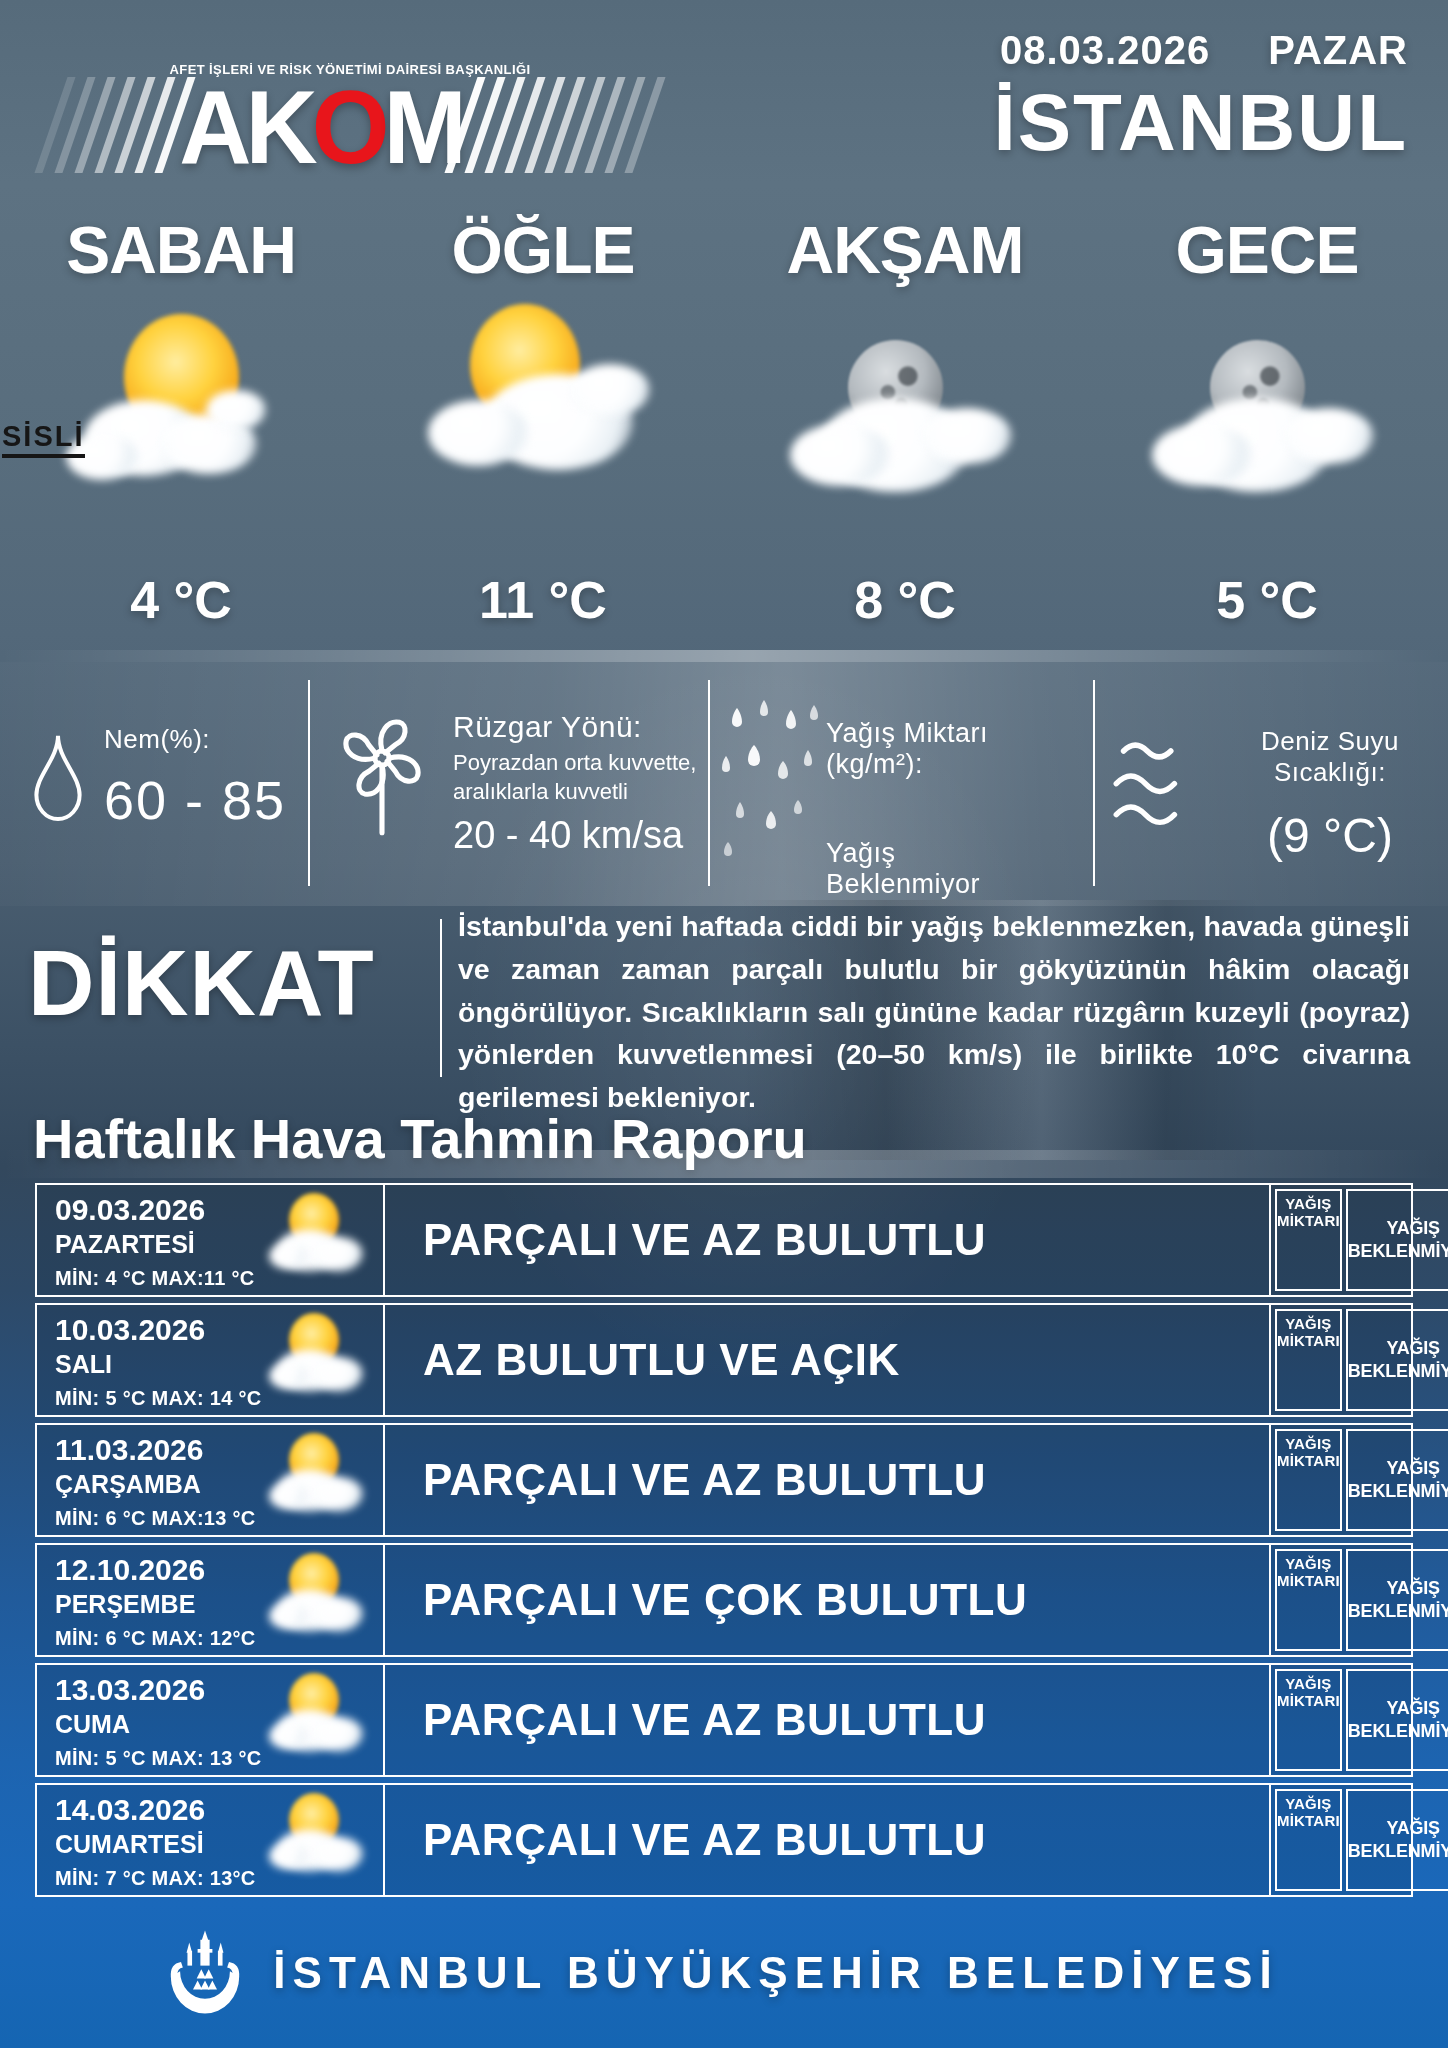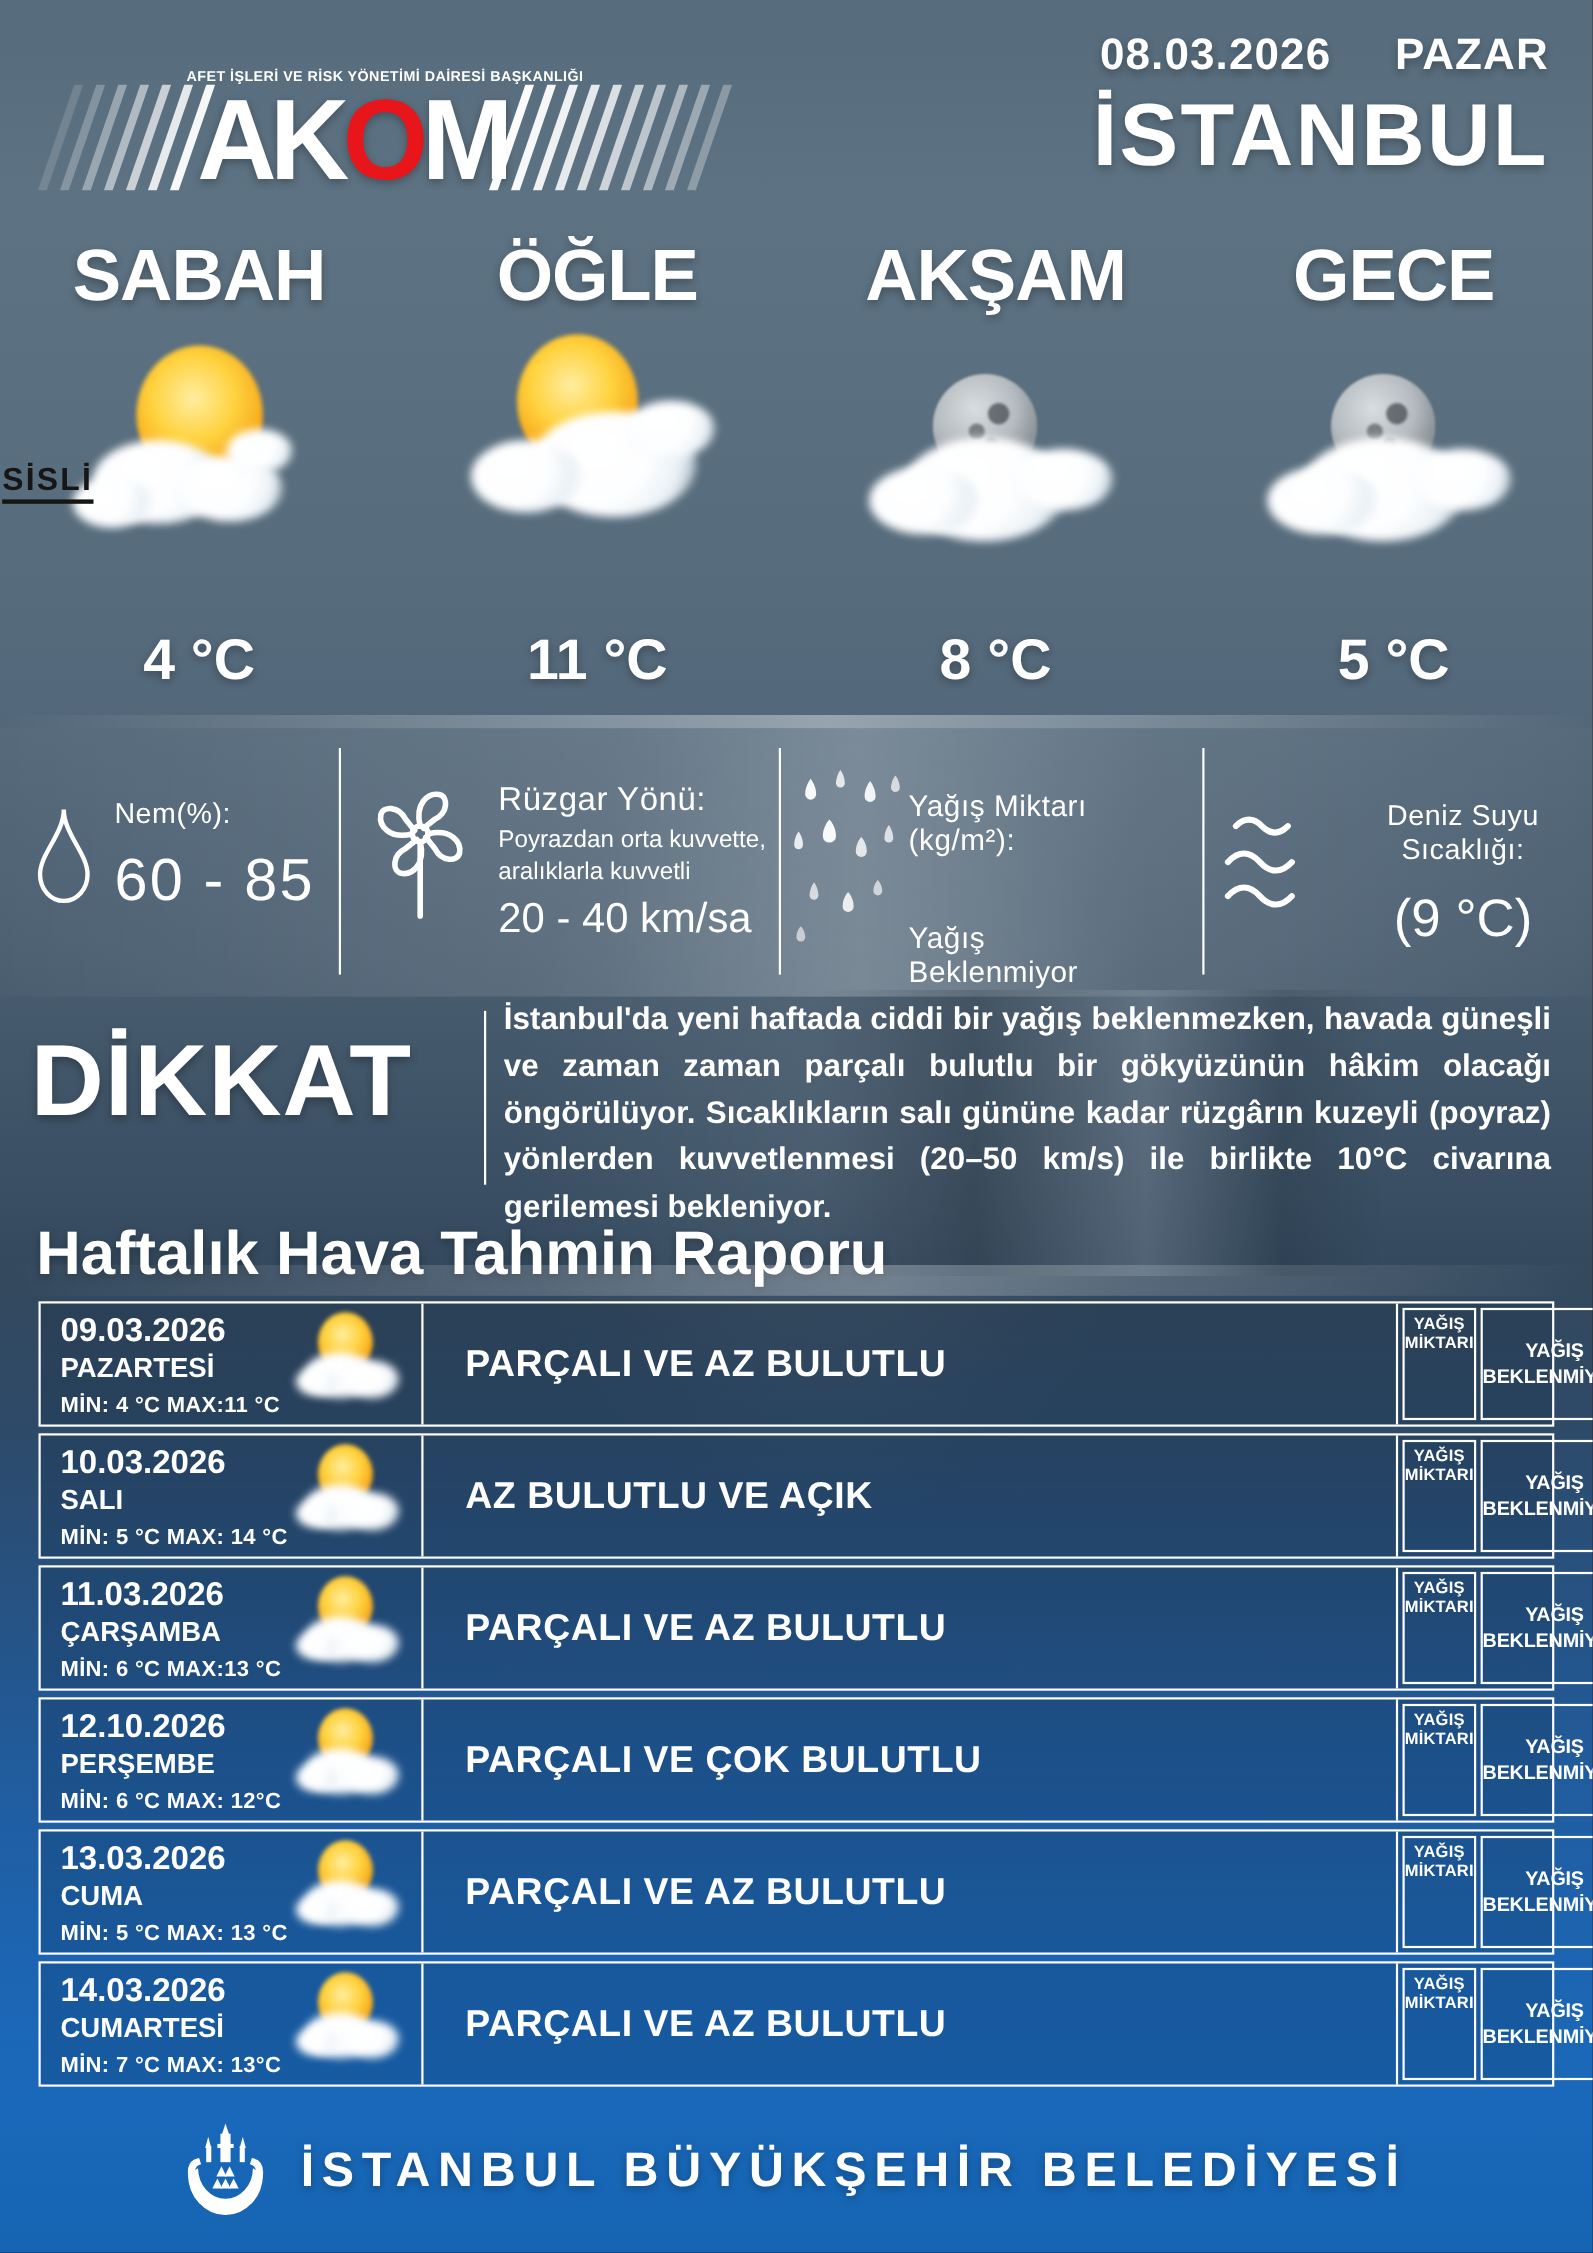--- a/index.html
+++ b/index.html
@@ -79,21 +79,21 @@
   .weekly-title{position:absolute;top:1106px;left:33px;font-size:56px;font-weight:bold;}
   .wtable{position:absolute;top:1183px;left:35px;width:1378px;display:flex;flex-direction:column;gap:6px;}
   .wrow{height:110px;border:2px solid #fff;display:grid;grid-template-columns:348px 1fr 140px;
     background:rgba(8,25,45,0.16);}
   .wcell-left{position:relative;border-right:2px solid #fff;padding:8px 0 0 18px;}
   .wdate{font-size:30px;font-weight:bold;}
   .wday{font-size:25px;font-weight:bold;margin-top:3px;}
   .wminmax{font-size:20px;font-weight:bold;margin-top:8px;letter-spacing:.3px;}
   .icon-sm{position:absolute;right:10px;top:8px;width:104px;height:96px;}
   .wcell-mid{border-right:2px solid #fff;display:flex;align-items:center;padding-left:38px;
-    font-size:34px;font-weight:bold;letter-spacing:.5px;}
+    font-size:44px;font-weight:bold;letter-spacing:.5px;}
   .wcell-right{display:flex;flex-direction:row;padding:4px;gap:4px;}
   .precip-h{border:2px solid #fff;font-size:15px;font-weight:bold;text-align:center;padding:4px 0;letter-spacing:.2px;}
   .precip-v{border:2px solid #fff;flex:1;display:flex;align-items:center;justify-content:center;
     text-align:center;font-size:18px;font-weight:bold;line-height:1.3;letter-spacing:-.2px;}
 
   
   .footer{position:absolute;left:0;bottom:0;width:1448px;height:150px;display:flex;
     align-items:center;justify-content:center;gap:32px;}
   .footer-text{font-size:44px;font-weight:bold;letter-spacing:7px;}
 </style>

